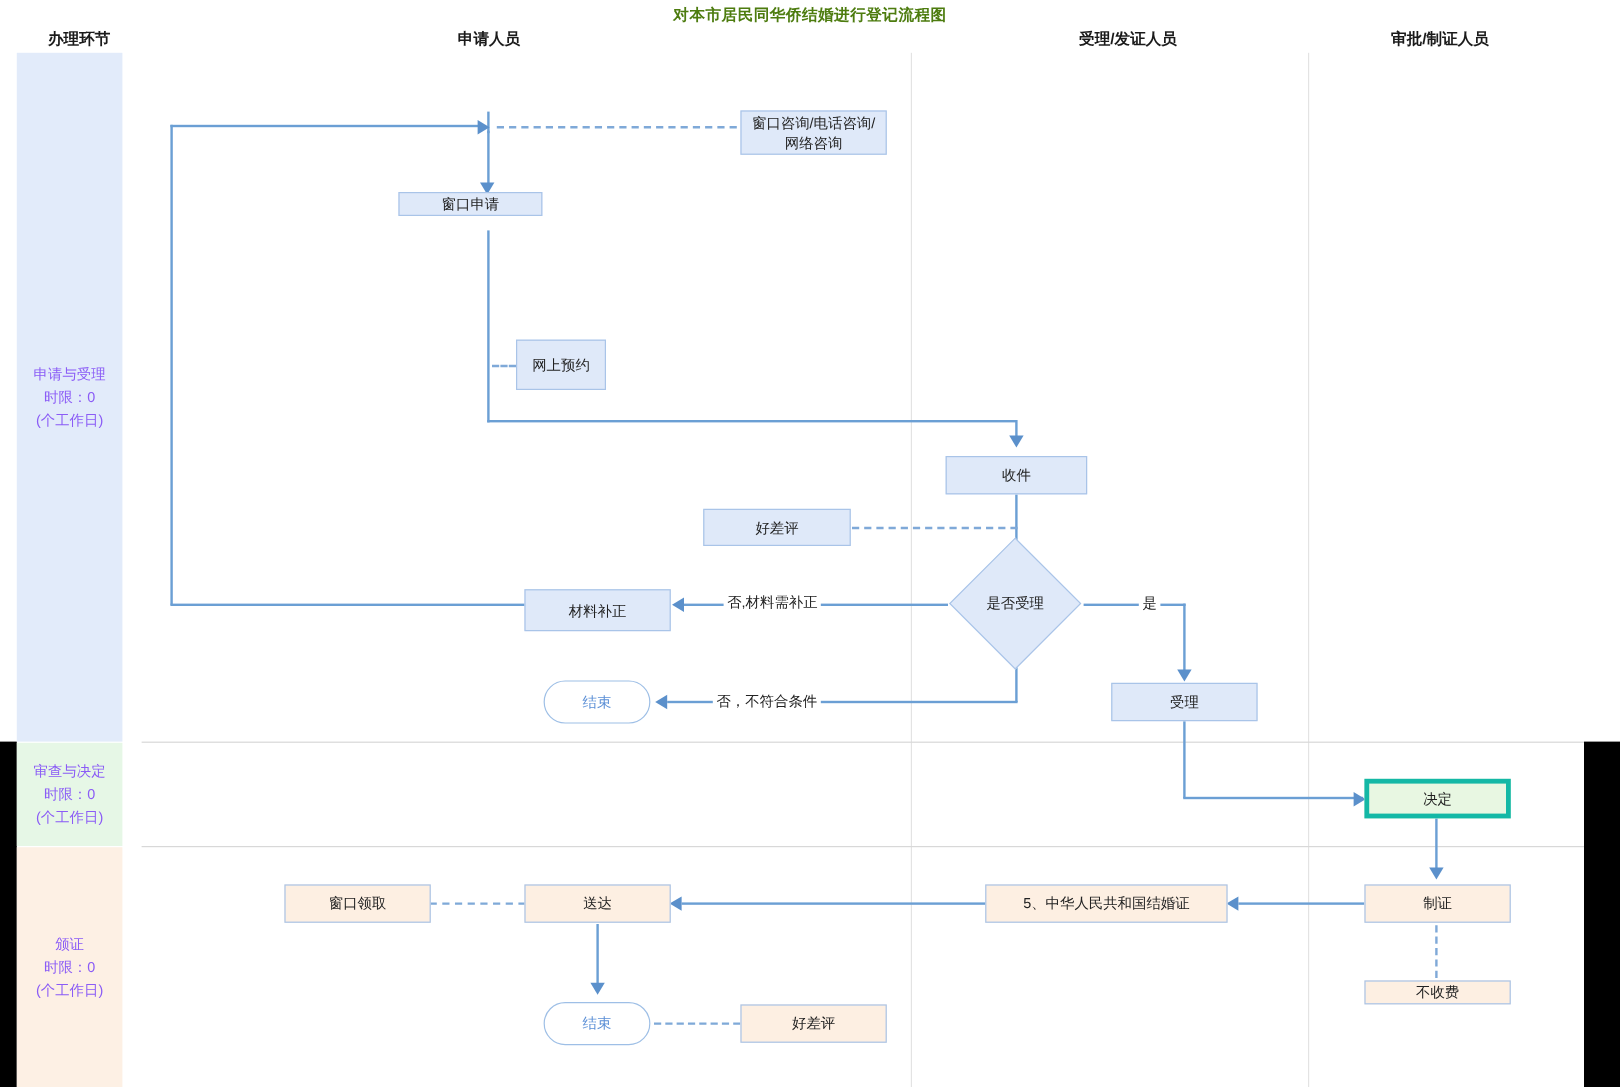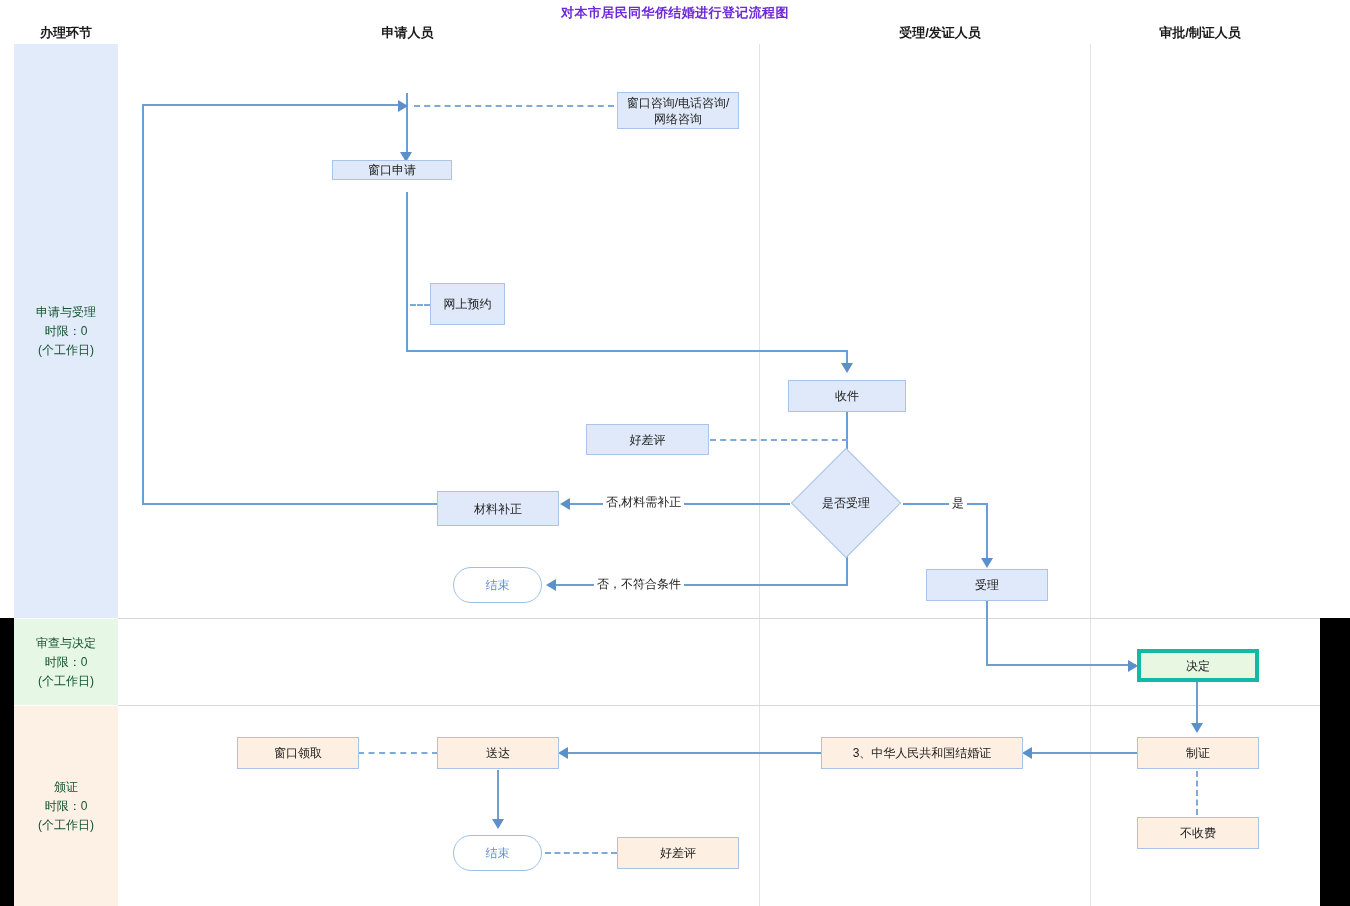--- a/index.html
+++ b/index.html
@@ -13,36 +13,36 @@
   #root{position:absolute;left:0;top:0;width:1350px;height:906px;}
 
   
   .strip{position:absolute;background:#000;}
   .strip.left{left:0;top:618px;width:14px;height:288px;}
   .strip.right{left:1320px;top:618px;width:30px;height:288px;}
 
   
   .title{
     position:absolute;left:0;top:4px;width:1350px;
-    text-align:center;font-size:13px;font-weight:bold;color:#6d28d9;
+    text-align:center;font-size:13px;font-weight:bold;color:#4d7c0f;
     letter-spacing:.4px;
   }
 
   
   .col-head{position:absolute;top:24px;font-size:13px;font-weight:bold;color:#1a1a1a;text-align:center;}
 
   
   .lane-col{position:absolute;top:44px;width:1px;background:#e3e3e3;}
   .lane-row-sep{position:absolute;height:1px;background:#d8d8d8;}
 
   
   .stage{
-    position:absolute;left:14px;width:104px;
+    position:absolute;left:14px;width:88px;
     display:flex;align-items:center;justify-content:center;
-    text-align:center;font-size:12px;color:#14532d;line-height:19px;
+    text-align:center;font-size:12px;color:#8b5cf6;line-height:19px;
   }
   .stage.s1{top:44px;height:574px;background:#e2ebfa;}
   .stage.s2{top:619px;height:86px;background:#e6f7e6;}
   .stage.s3{top:706px;height:200px;background:#fdf0e4;}
 
   
   .node{
     position:absolute;box-sizing:border-box;
     display:flex;align-items:center;justify-content:center;
     text-align:center;font-size:12px;line-height:16px;color:#222;
@@ -219,26 +219,26 @@
   </div>
 
   <div class="node green" style="left:1137px;top:649px;width:122px;height:33px;">
     <span>决定</span>
   </div>
 
   <div class="node peach" style="left:1137px;top:737px;width:122px;height:32px;">
     <span>制证</span>
   </div>
 
-  <div class="node peach" style="left:1137px;top:817px;width:122px;height:32px;">
+  <div class="node peach" style="left:1137px;top:817px;width:122px;height:20px;">
     <span>不收费</span>
   </div>
 
   <div class="node peach" style="left:821px;top:737px;width:202px;height:32px;">
-    <span>3、中华人民共和国结婚证</span>
+    <span>5、中华人民共和国结婚证</span>
   </div>
 
   <div class="node peach" style="left:437px;top:737px;width:122px;height:32px;">
     <span>送达</span>
   </div>
 
   <div class="node peach" style="left:237px;top:737px;width:122px;height:32px;">
     <span>窗口领取</span>
   </div>
 

